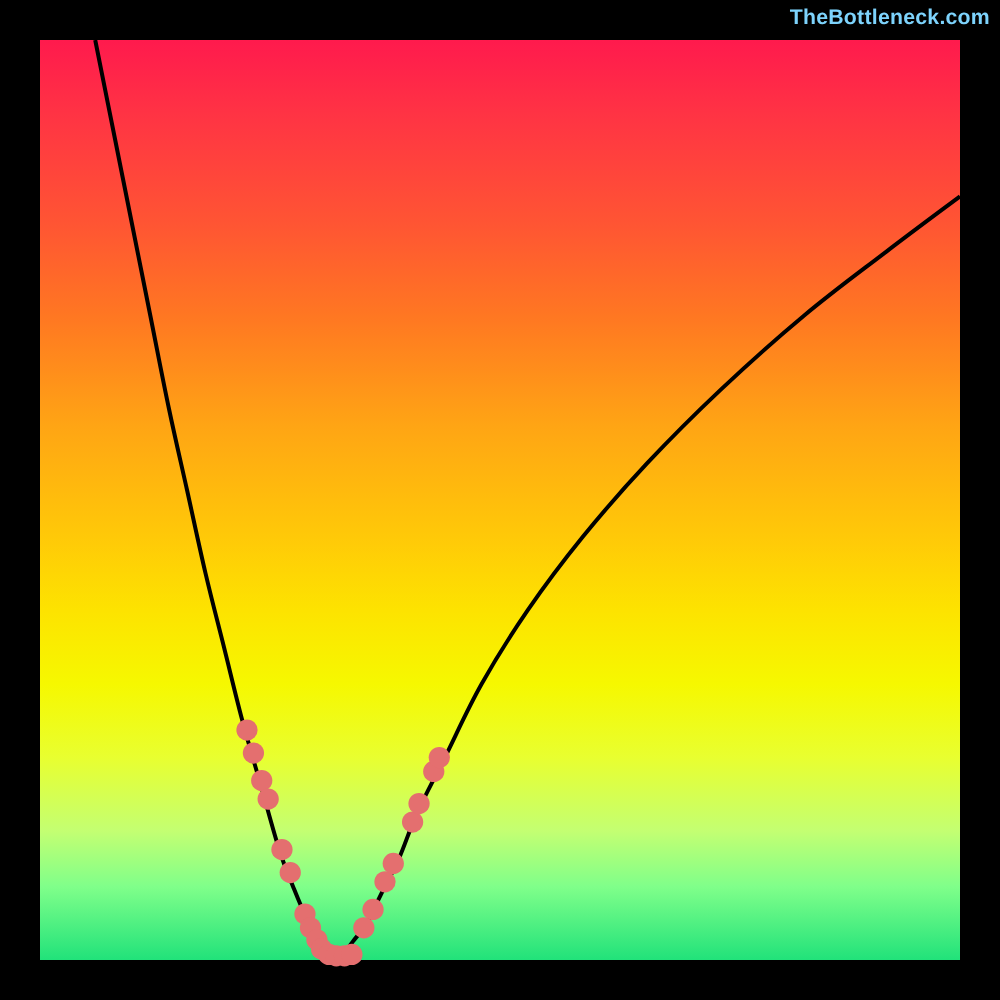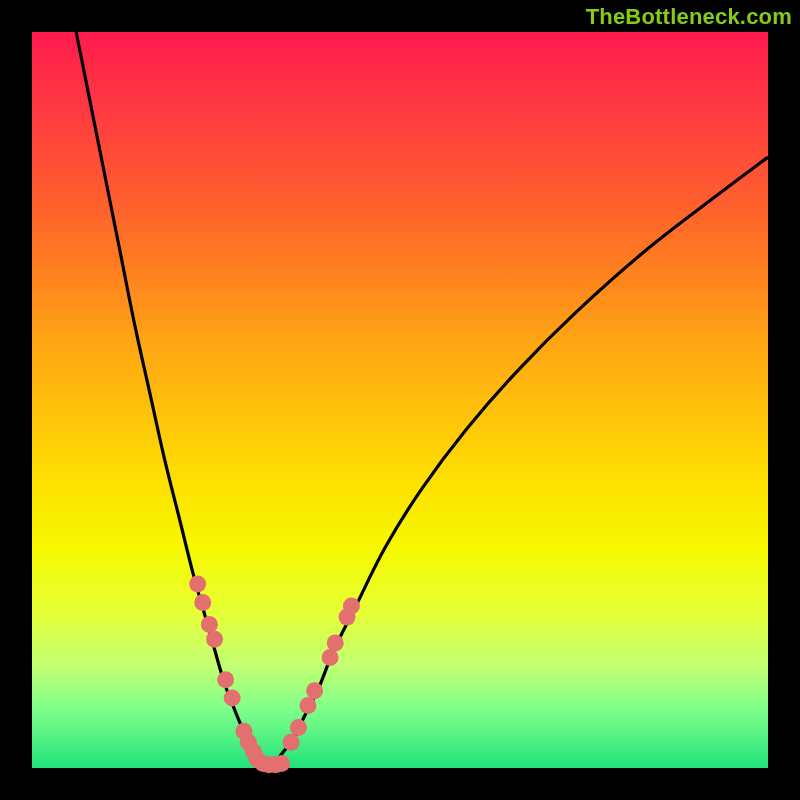--- a/index.html
+++ b/index.html
@@ -28,23 +28,23 @@
       #e8ff30 78%,
       #c3ff72 86%,
       #80ff8a 92%,
       #21e27a 100%);
   }
   .watermark {
     position: absolute;
     top: 4px;
     right: 8px;
     font-family: Arial, Helvetica, sans-serif;
-    font-size: 22px;
+    font-size: 17px;
     font-weight: 600;
-    color: #84cc16;
+    color: #7dd3fc;
     letter-spacing: 0.2px;
     user-select: none;
   }
   svg.curves {
     position: absolute;
     left: 0; top: 0;
     width: 736px; height: 736px;
     overflow: visible;
   }
 </style>

